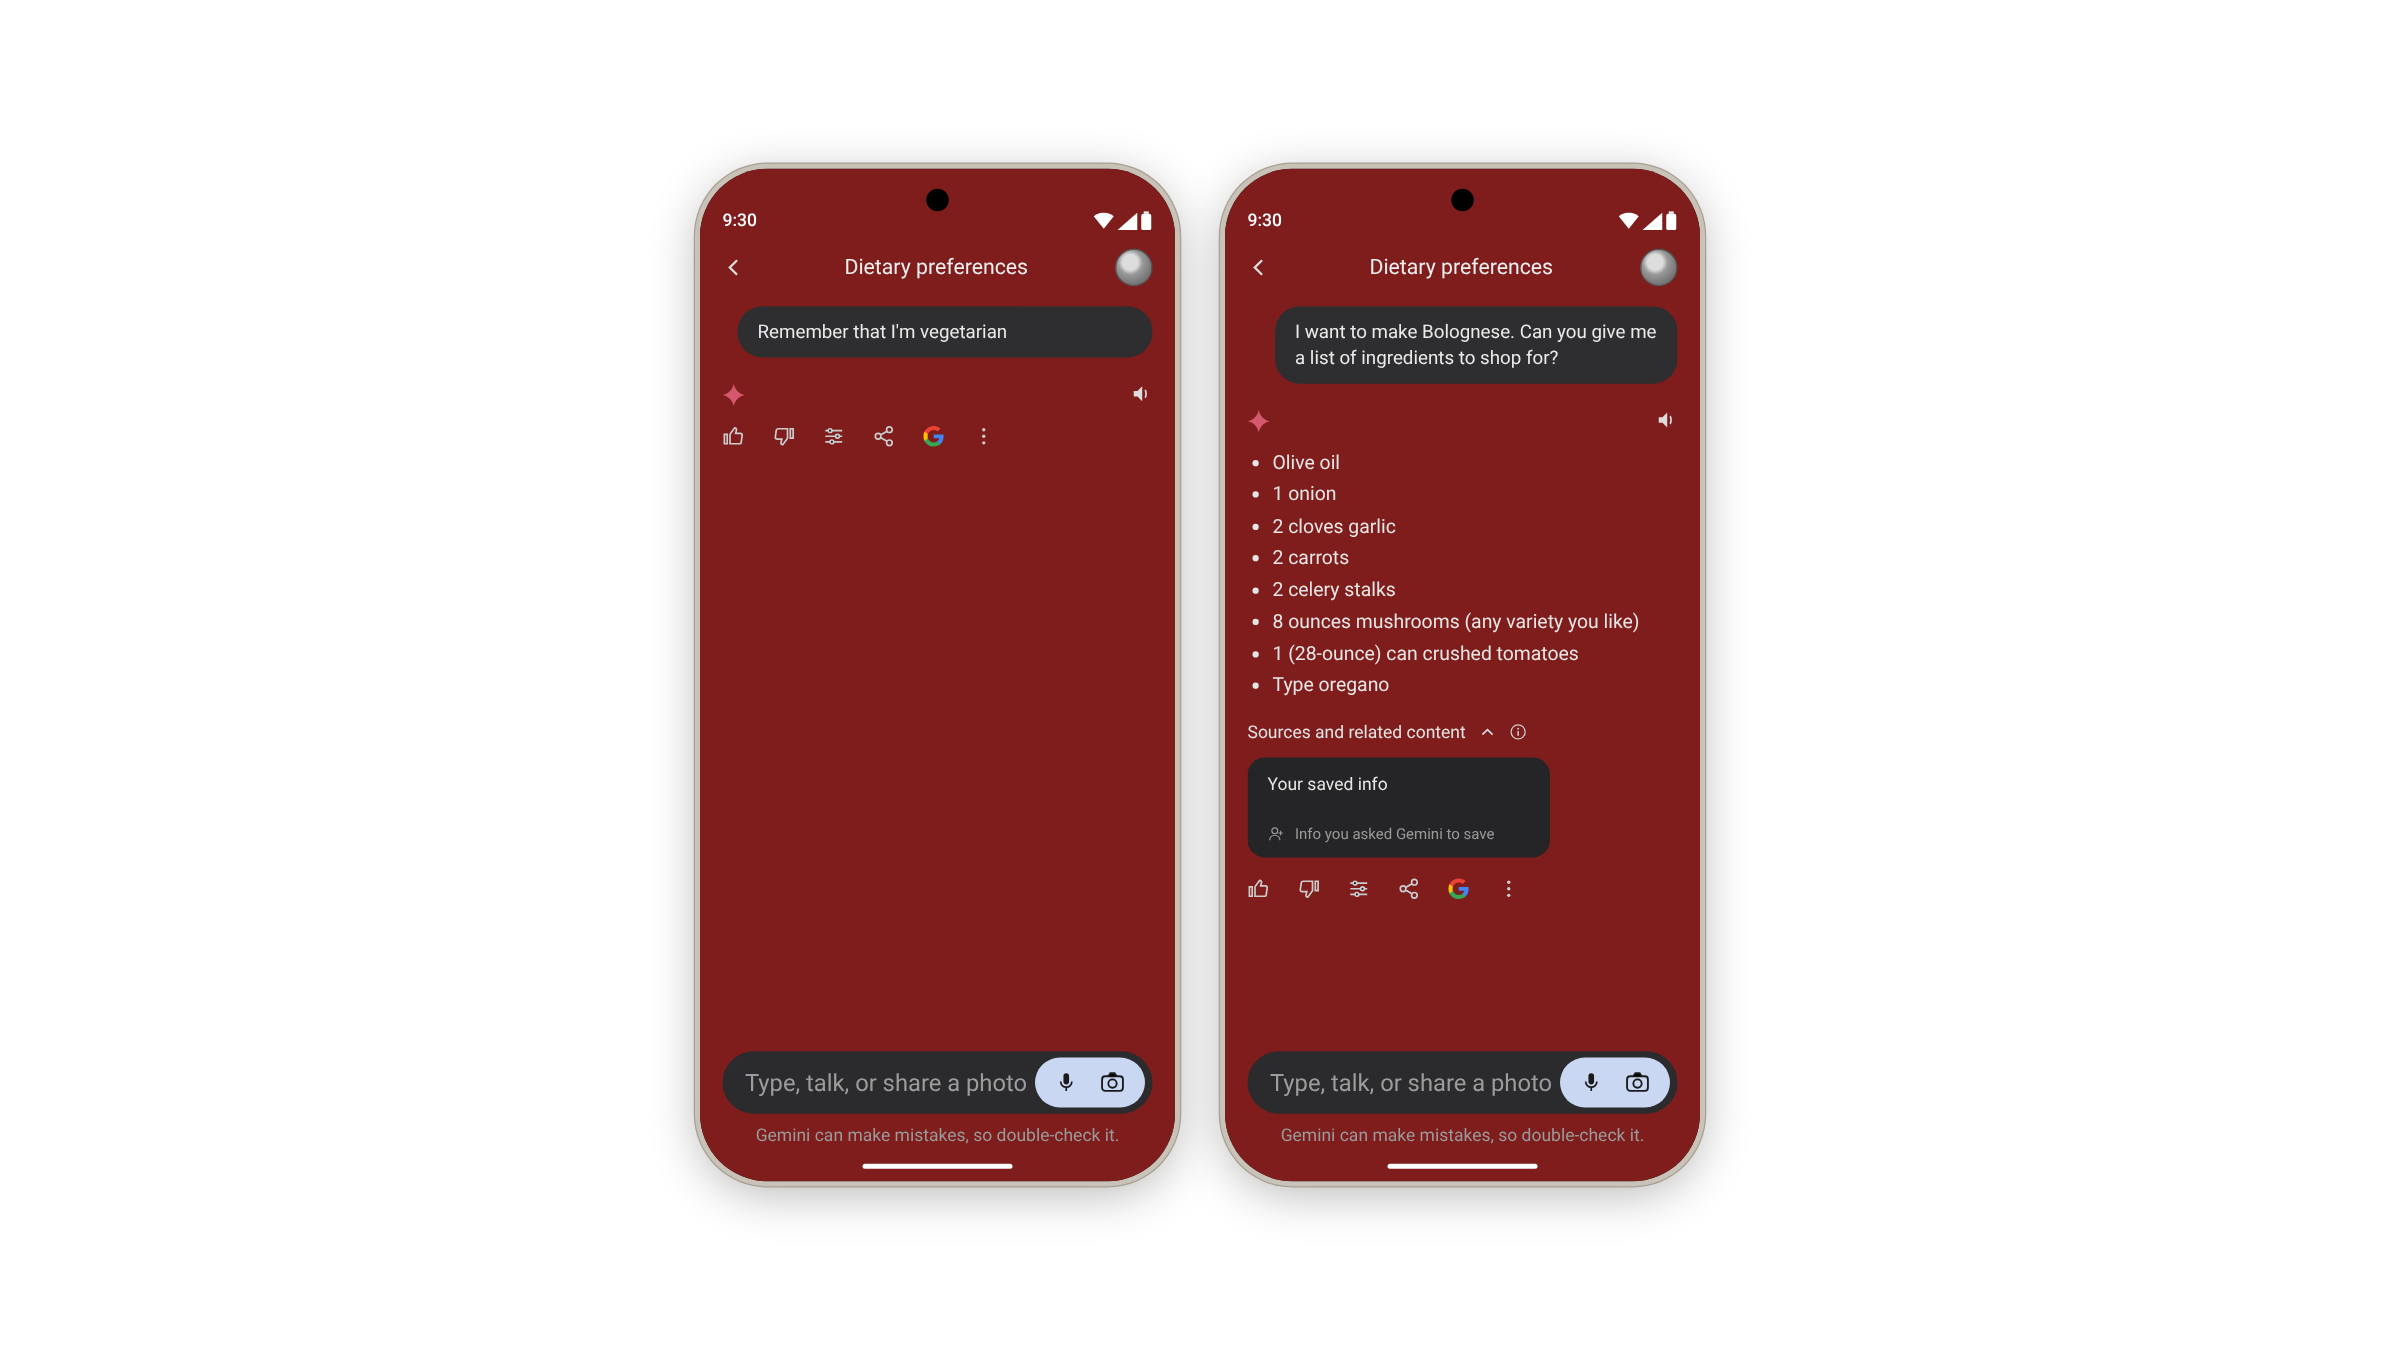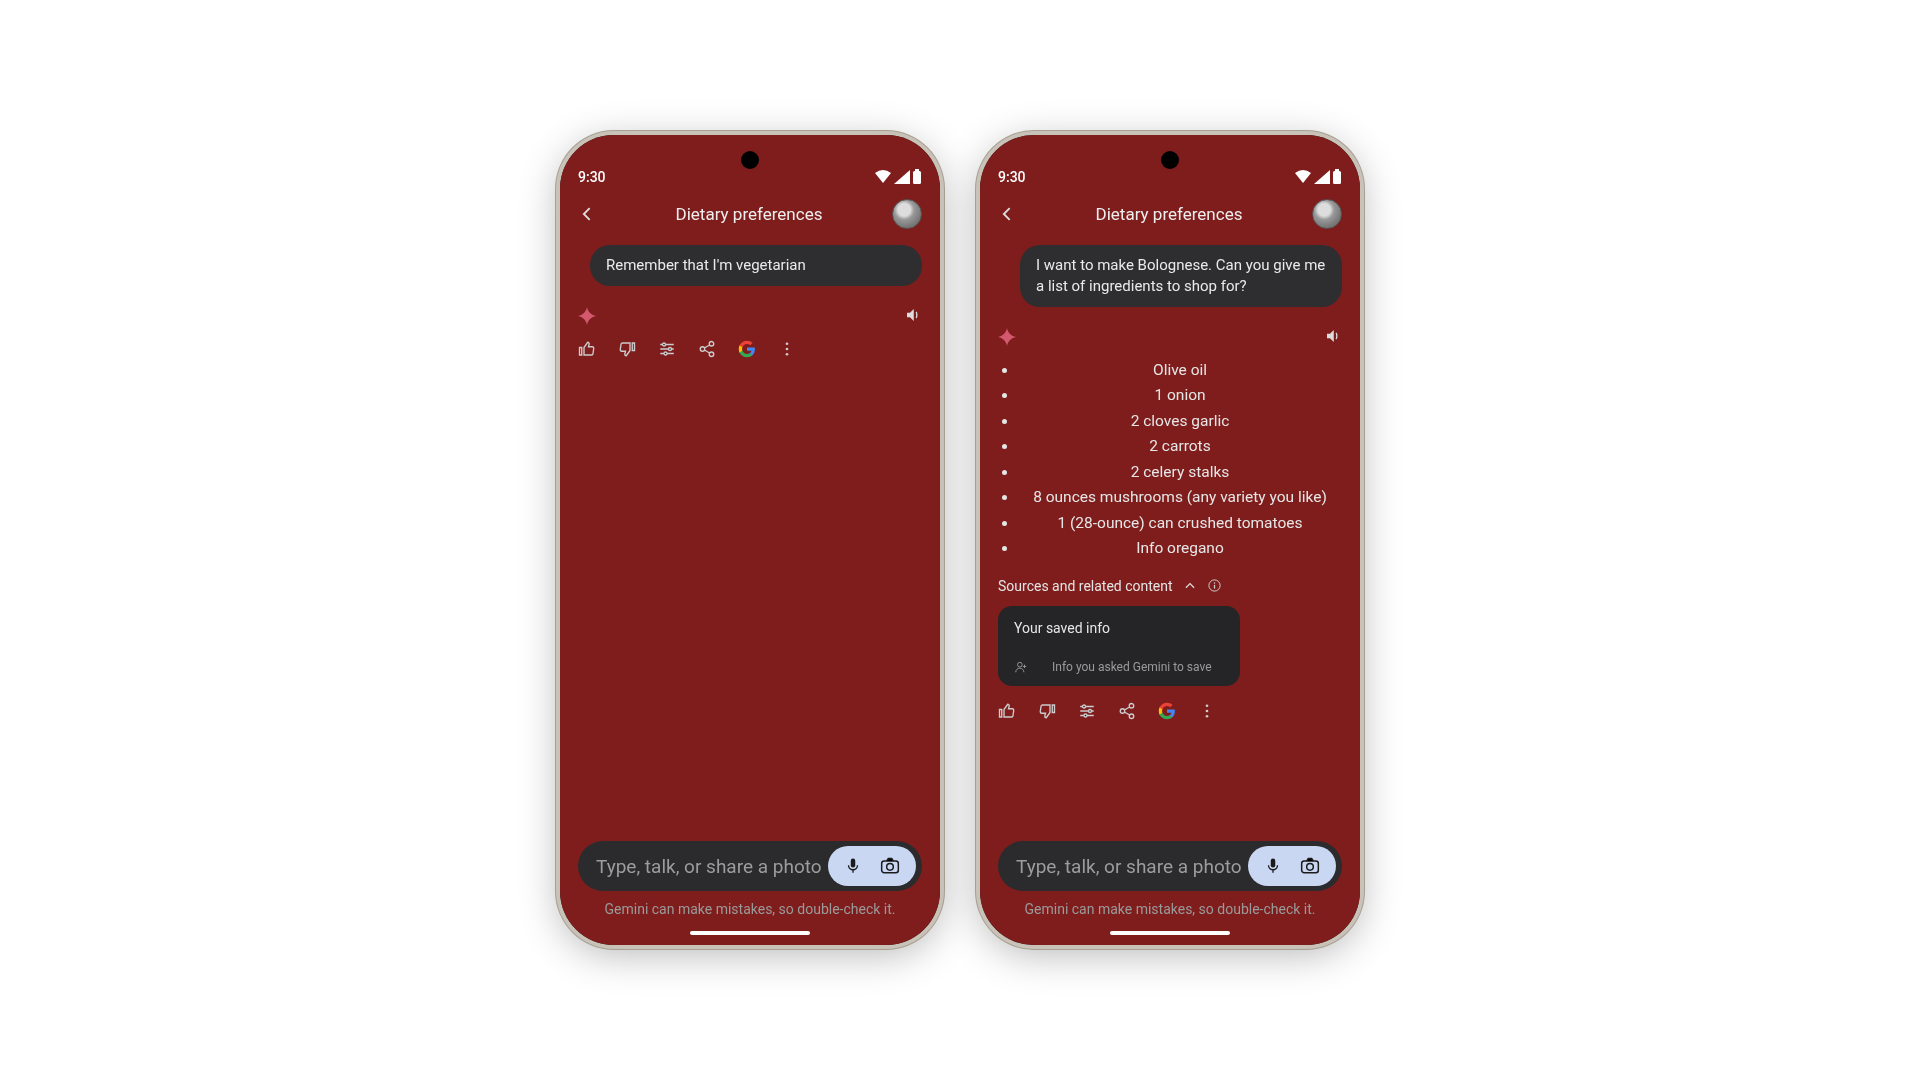--- a/index.html
+++ b/index.html
@@ -129,21 +129,20 @@
     line-height: 1.45;
     color: #e6e6e6;
   }
   .assistant-text a {
     color: #9db7e3;
     text-decoration: underline;
   }
   ul.ingredients {
     margin: 6px 0 0 0;
     padding-left: 20px;
-    text-align: center;
   }
   ul.ingredients li {
     margin: 3px 0;
   }
   .actions {
     display: flex;
     align-items: center;
     gap: 22px;
     margin-top: 16px;
     color: #c7c7c7;
@@ -172,21 +171,21 @@
   .saved-title {
     font-size: 14px;
     color: #e6e6e6;
     margin-bottom: 24px;
   }
   .saved-sub {
     font-size: 12px;
     color: #9a9a9a;
     display: flex;
     align-items: center;
-    gap: 24px;
+    gap: 8px;
   }
   .input-area {
     margin-bottom: 28px;
   }
   .input-pill {
     background: #2b2b2d;
     border-radius: 30px;
     height: 50px;
     display: flex;
     align-items: center;
@@ -382,21 +381,21 @@
 
       <div class="assistant-text">
         <ul class="ingredients">
           <li>Olive oil</li>
           <li>1 onion</li>
           <li>2 cloves garlic</li>
           <li>2 carrots</li>
           <li>2 celery stalks</li>
           <li>8 ounces mushrooms (any variety you like)</li>
           <li>1 (28-ounce) can crushed tomatoes</li>
-          <li>Info oregano</li>
+          <li>Type oregano</li>
         </ul>
       </div>
 
       <div class="sources-row">
         <span>Sources and related content</span>
         <svg width="14" height="14" viewBox="0 0 24 24">
             <path fill="none" stroke="#ddd" stroke-width="2.2" d="M5 15l7-7 7 7"></path>
           </svg>
         <svg width="15" height="15" viewBox="0 0 24 24">
             <circle cx="12" cy="12" r="9" fill="none" stroke="#ccc" stroke-width="1.6"></circle>

